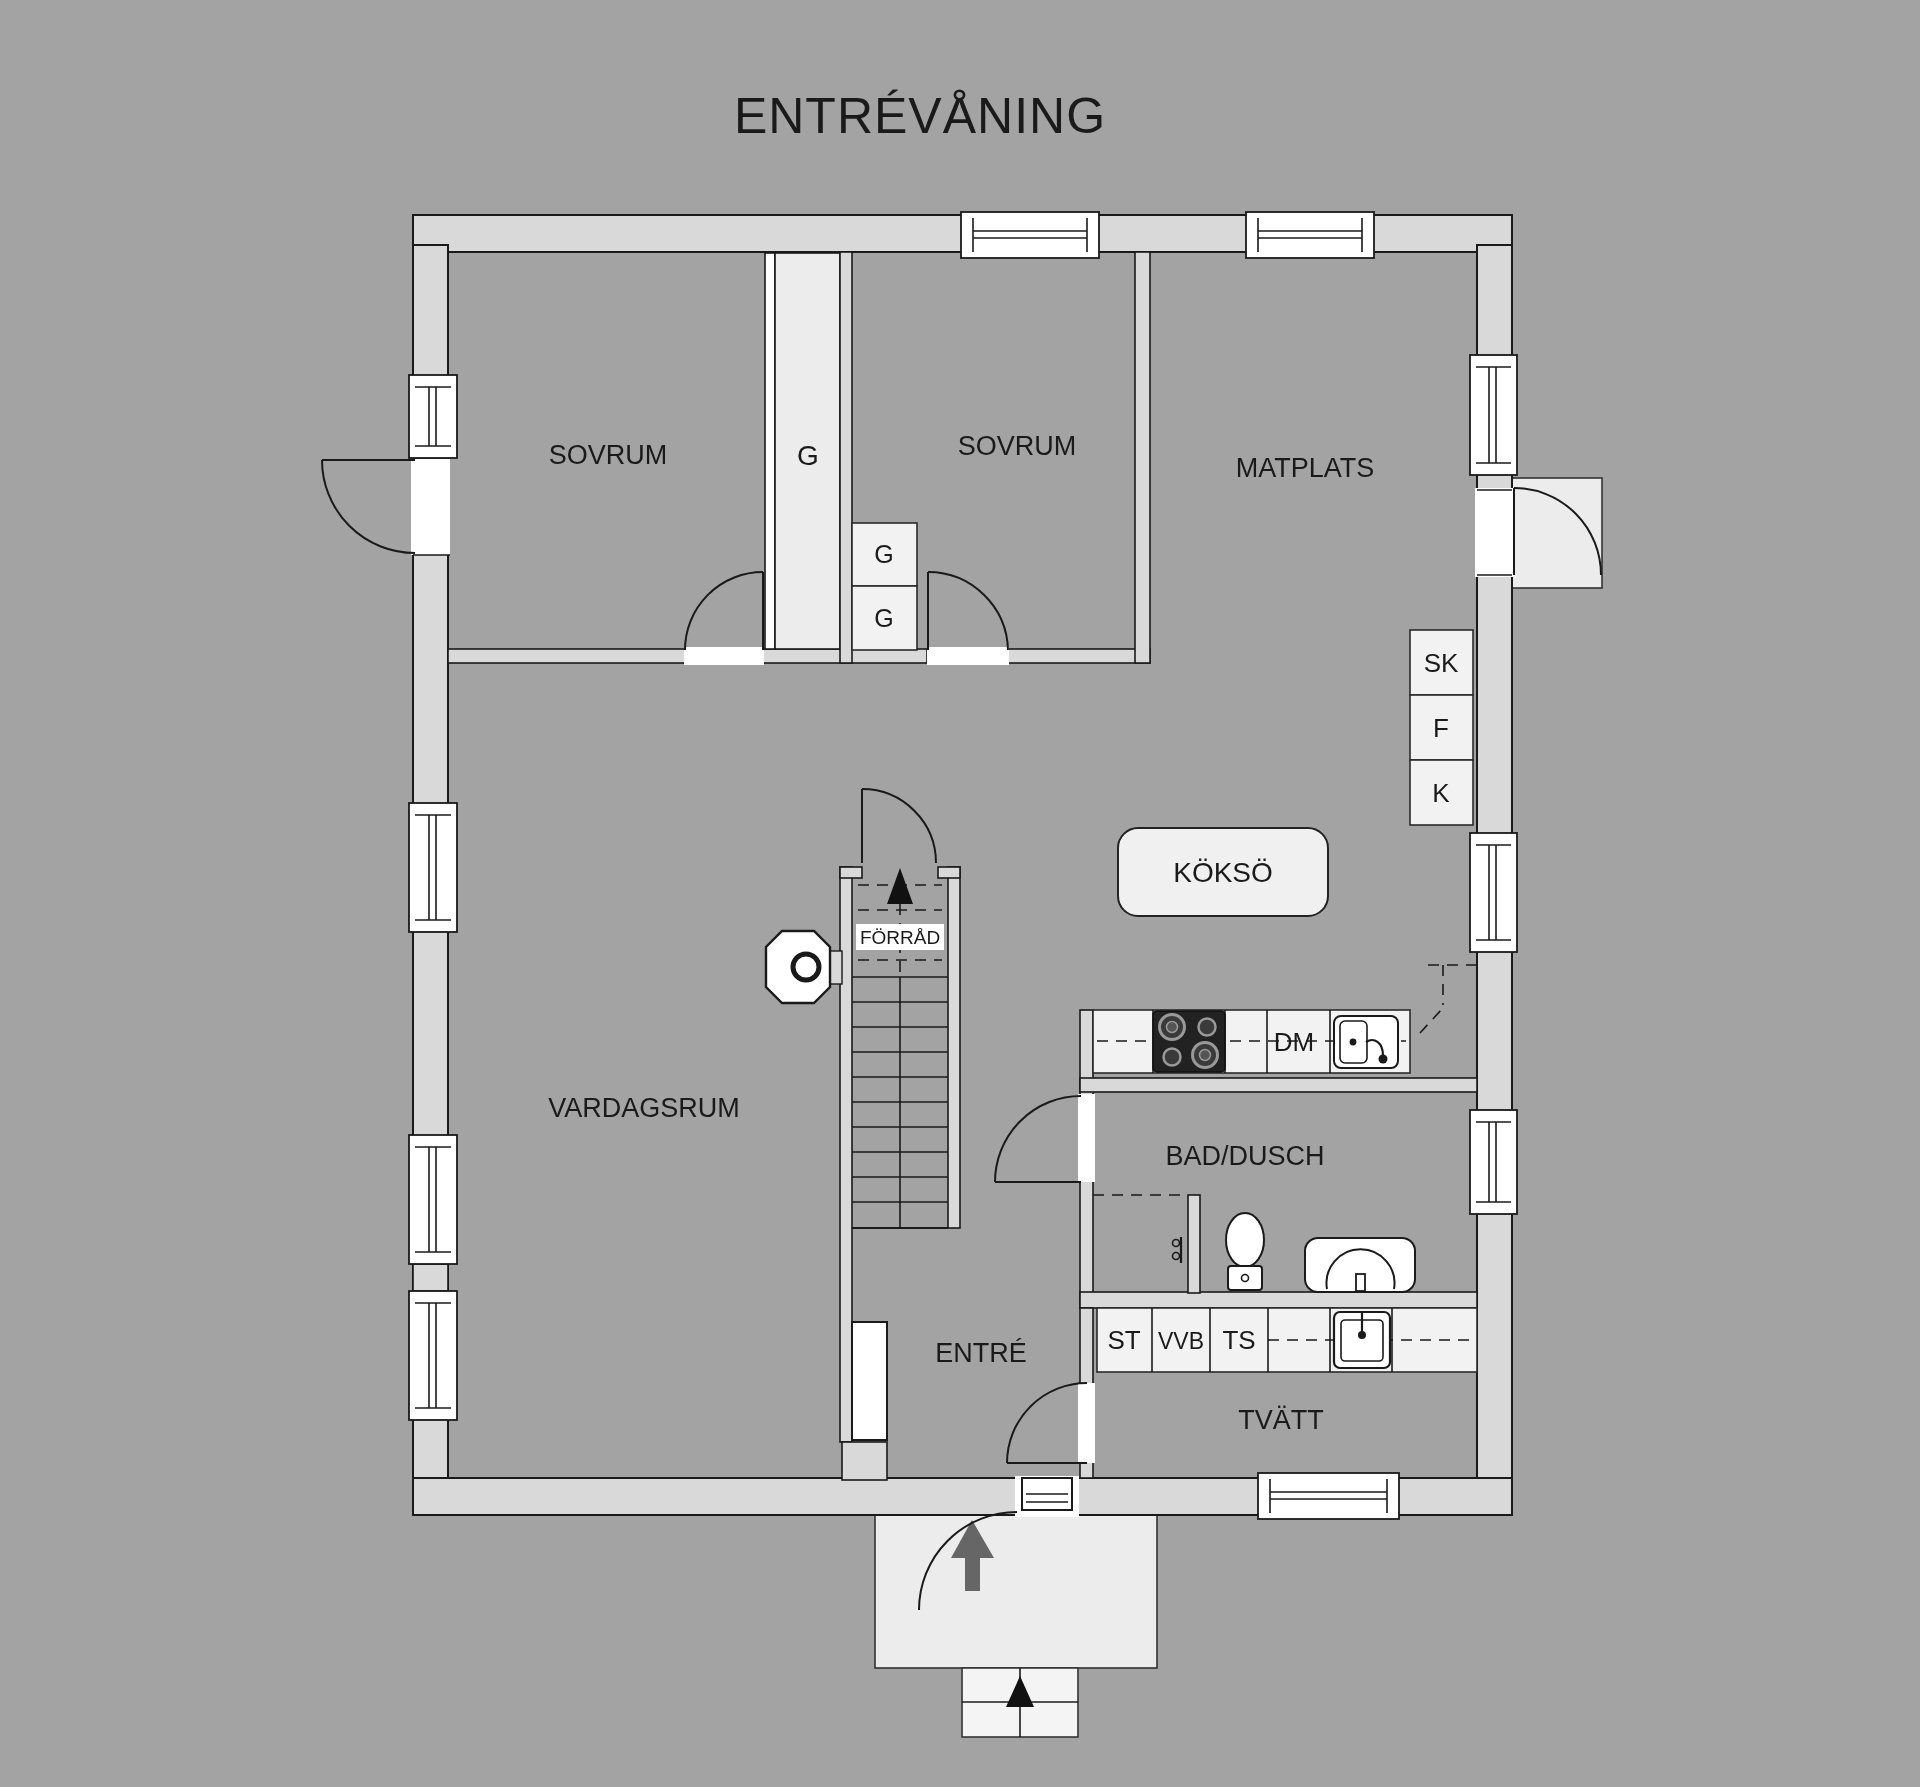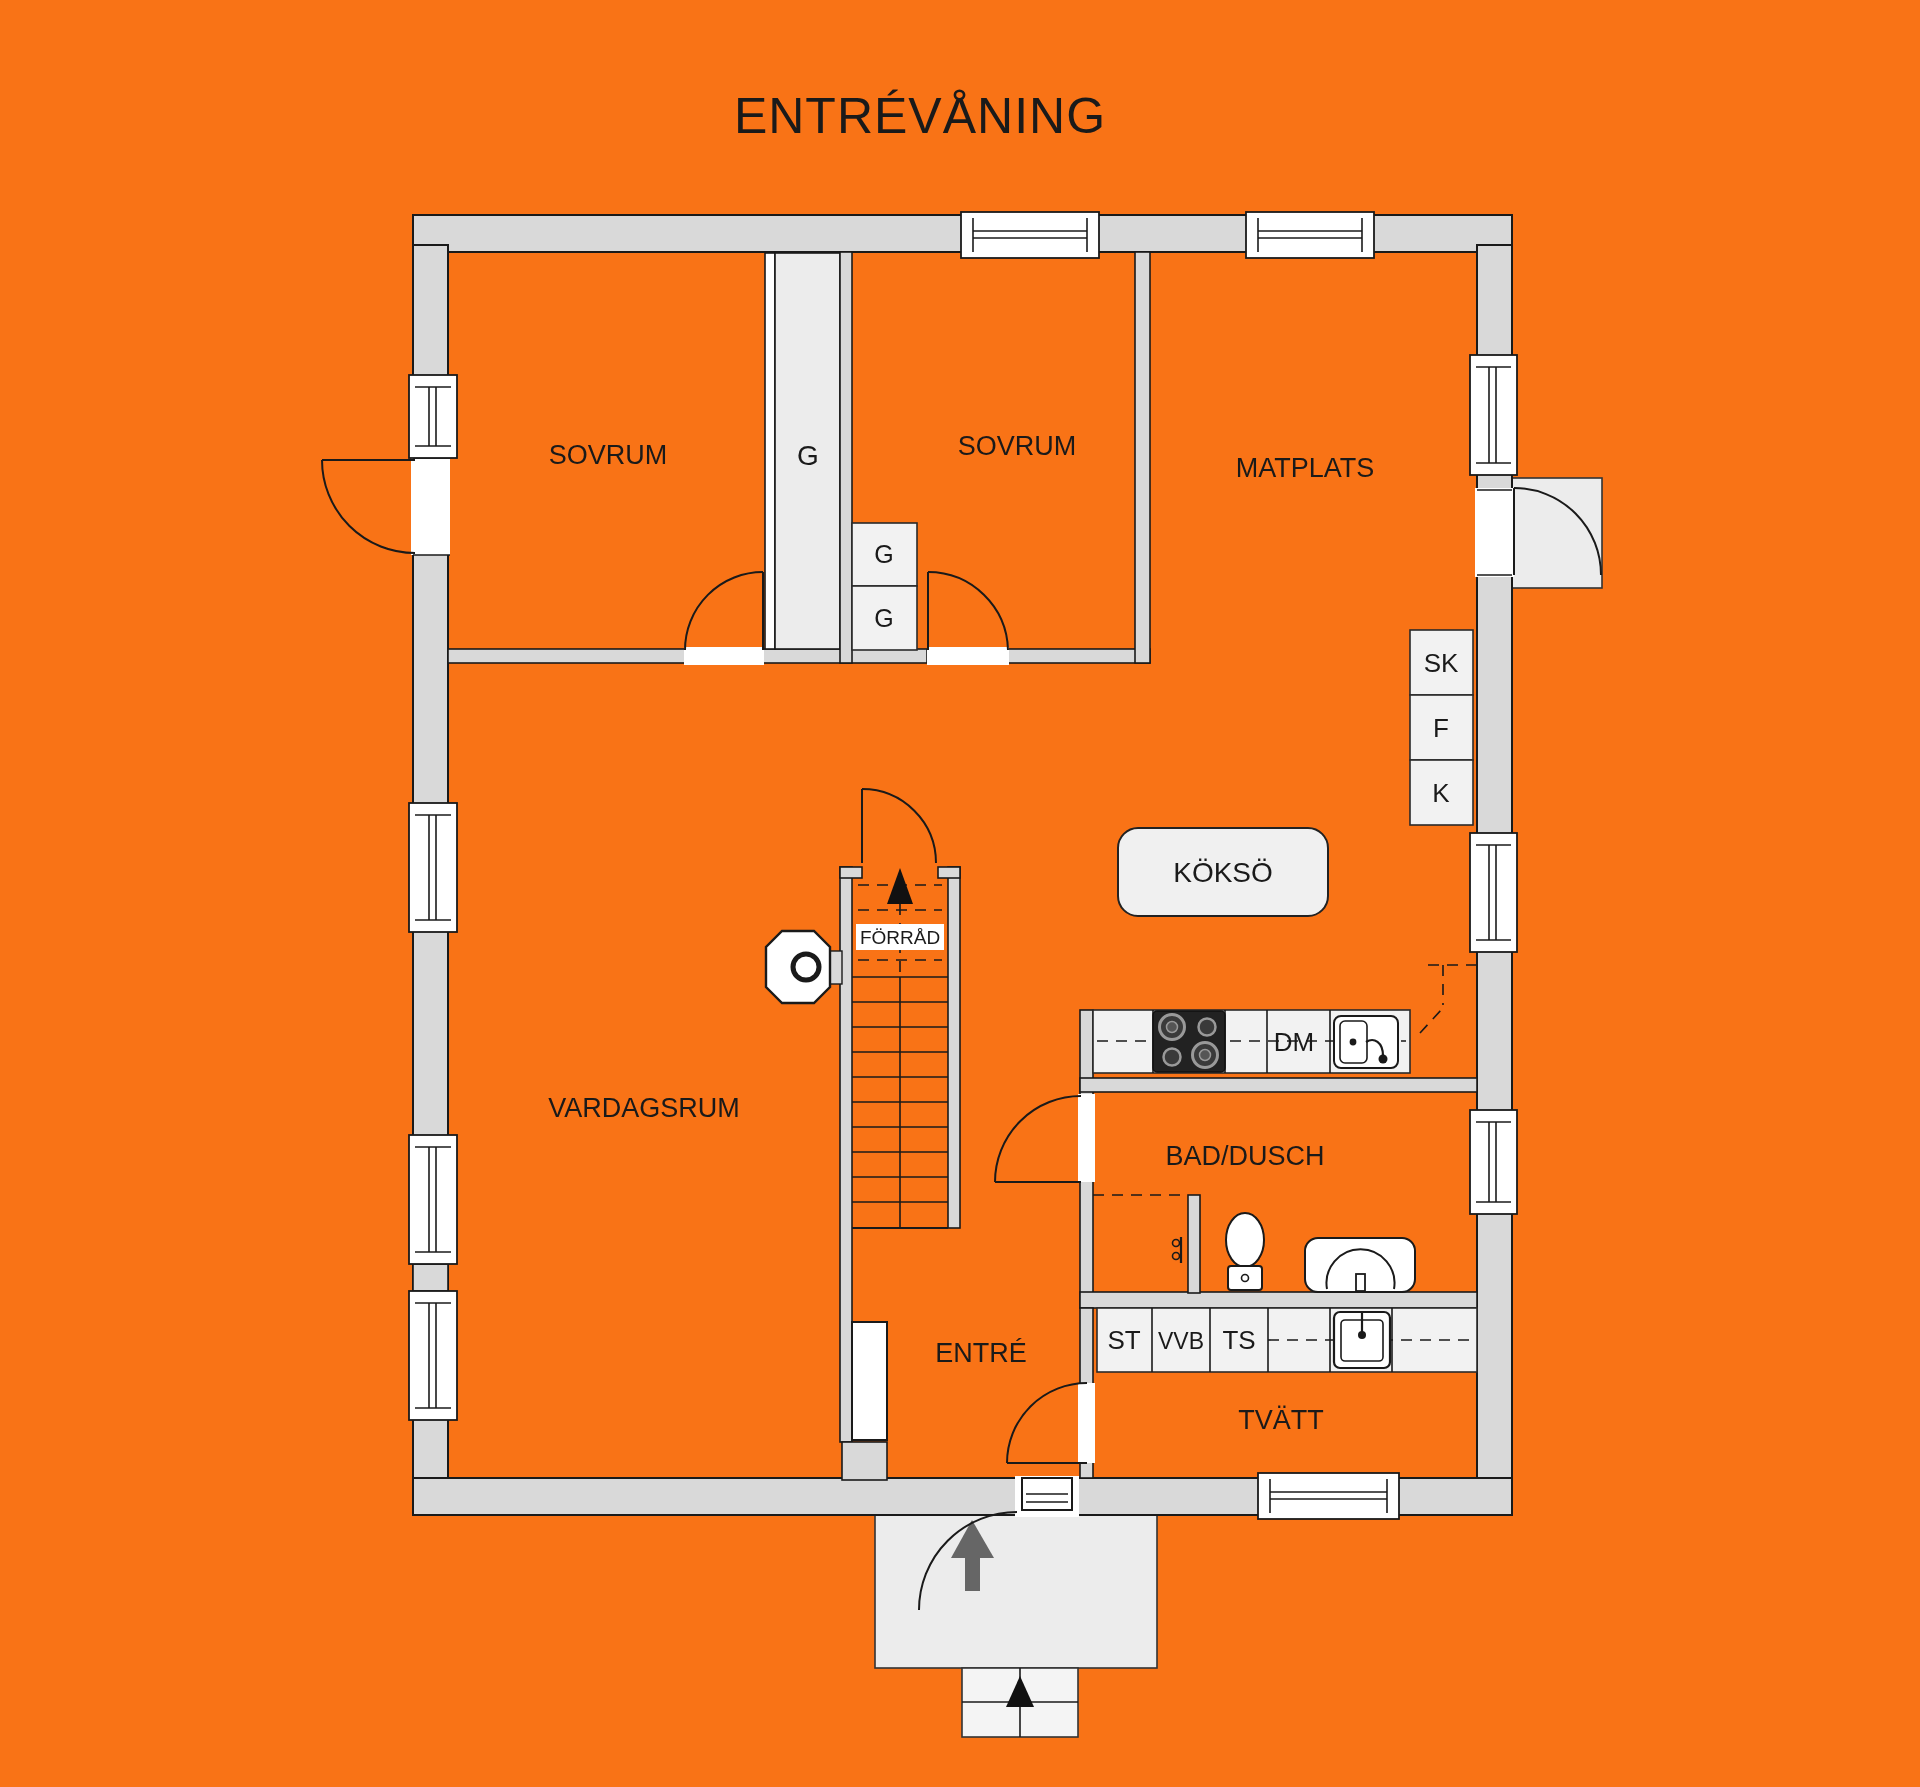--- a/index.html
+++ b/index.html
@@ -1,16 +1,16 @@
 <!DOCTYPE html>
 <html><head>
 <meta charset="utf-8">
 <style>
   html,body{margin:0;padding:0;background:#fff;}
-  .page{width:1920px;height:1787px;position:relative;background:#f97316;}
+  .page{width:1920px;height:1787px;position:relative;background:#a3a3a3;}
   svg{display:block;}
   text{font-family:"Liberation Sans",sans-serif;fill:#1a1a1a;text-anchor:middle;}
   .title-label{font-size:50px;letter-spacing:1px;}
   .room-label{font-size:27px;}
   .island-label{font-size:28px;}
   .big-g{font-size:28px;}
   .small-label{font-size:25px;}
   .cab-label{font-size:26px;}
   .vvb-label{font-size:23px;}
   .tiny-label{font-size:19px;}

